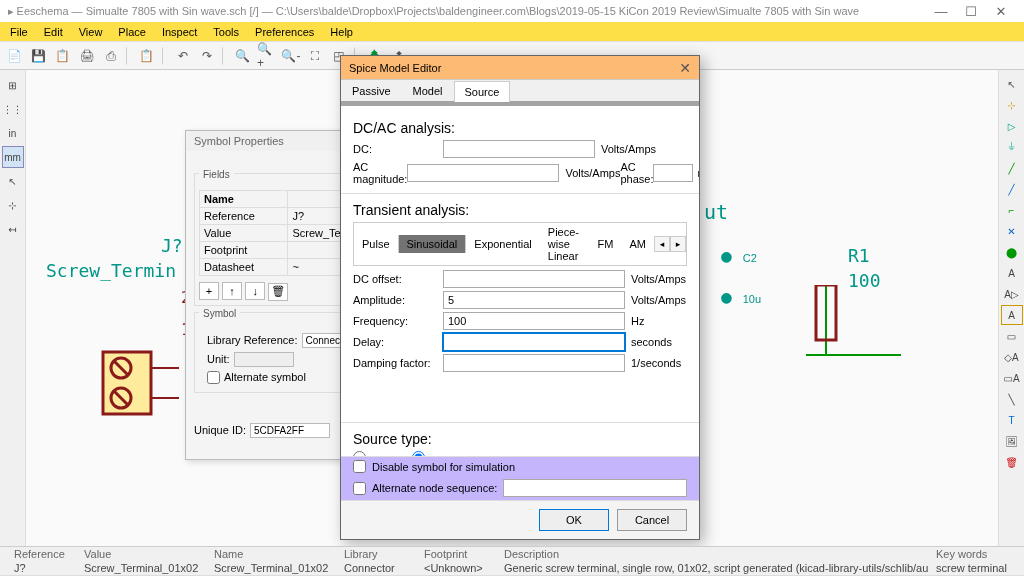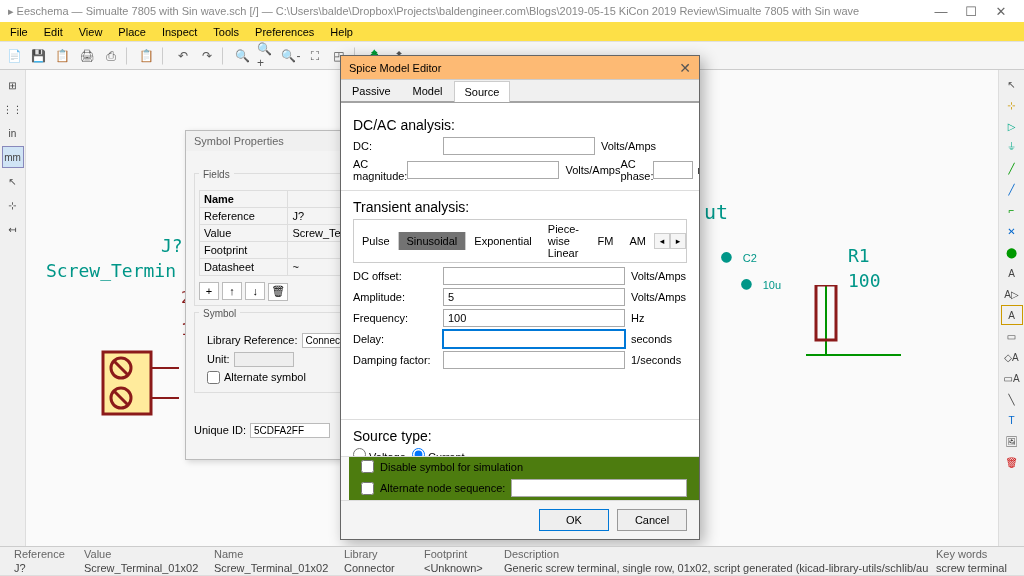--- a/index.html
+++ b/index.html
@@ -34,41 +34,41 @@
 .sp-table { width:100%; border-collapse:collapse; font-size:10px;}
 .sp-table td,.sp-table th { border:1px solid #ddd; padding:2px 4px; text-align:left;}
 .sp-row { display:flex; align-items:center; gap:4px; margin:4px 8px; font-size:10px;}
 .sp-row input[type="text"]{ border:1px solid #bbb; padding:1px 3px; font-size:10px;}
 .sp-btn { width:20px; height:18px; border:1px solid #bbb; background:#fff; font-size:11px;}
 
 .modal { position:absolute; left:340px; top:55px; width:360px; height:485px; background:#f8f8f8; border:1px solid #666; box-shadow:4px 4px 14px rgba(0,0,0,0.3); display:flex; flex-direction:column;}
 .modal-title { height:24px; background:#fdba74; border-bottom:1px solid #ccc; display:flex; align-items:center; padding:8px 8px; font-size:11px;}
 .modal-title .spacer{flex:1;}
 .modal-title .close{font-size:14px; color:#555;}
-.tabs { display:flex; border-bottom:2px solid #a3a3a3; background:#f0f0f0;}
+.tabs { display:flex; border-bottom:5px solid #a3a3a3; background:#f0f0f0;}
 .tab { padding:4px 10px; font-size:11px; border:1px solid transparent; border-bottom:none;}
 .tab.active { background:#fff; border-color:#ccc; position:relative; top:1px;}
 .modal-body { flex:1; padding:8px 12px; background:#fff; overflow:hidden;}
 .section-label { font-size:14px; margin:6px 0 4px;}
 .form-row { display:flex; align-items:center; margin:3px 0; font-size:11px;}
 .form-row .lbl { width:90px;}
 .form-row input[type="text"]{ flex:1; border:1px solid #aaa; padding:2px 4px; height:18px; font-size:11px;}
 .form-row input.short { flex:0 0 70px;}
 .form-row input.active { border-color:#0078d7; outline:1px solid #0078d7;}
 .form-row .unit { width:62px; padding-left:6px;}
 .subtabs { display:flex; border:1px solid #ccc; margin:4px 0; font-size:10px; align-items:center;}
 .subtab { padding:3px 8px; }
 .subtab.active{ background:#737373; border-right:1px solid #ccc; border-left:1px solid #ccc;}
 .subtabs .nav { margin-left:auto; display:flex;}
 .subtabs .nav button{ width:16px; height:16px; border:1px solid #ccc; background:#f5f5f5; font-size:9px;}
 .hr { border-top:1px solid #ddd; margin:8px -12px;}
 .modal-footer { padding:8px 12px; display:flex; justify-content:flex-end; gap:8px; background:#f4f4f4; border-top:1px solid #ddd;}
 .modal-footer button { width:70px; height:22px; border:1px solid #999; background:#eee; font-size:11px;}
 .modal-footer button.primary { border-color:#0078d7;}
-.chk-row { display:flex; align-items:center; gap:6px; padding:3px 12px; font-size:11px; background:#4d7c0f;margin-left:8px;}
+.chk-row { display:flex; align-items:center; gap:6px; padding:3px 12px; font-size:11px; background:#c4b5fd;}
 .chk-row input[type=text]{flex:1;border:1px solid #aaa;height:18px;}
 
 .statusbar { position:absolute; left:0; right:0; bottom:0; height:30px; background:#f0f0f0; border-top:1px solid #ccc; font-size:10px;}
 .statusbar .row { display:flex; padding:1px 6px;}
 .statusbar .cell { padding:0 8px; color:#444;}
 .statusbar .hdr { color:#666;}
 
 .conn-svg { position:absolute; left:75px; top:280px;}
 .res-svg { position:absolute; left:780px; top:215px;}
 </style>
@@ -138,21 +138,21 @@
       <circle cx="20" cy="18" r="10" fill="none" stroke="#8B1A1A" stroke-width="3"></circle>
       <line x1="13" y1="11" x2="27" y2="25" stroke="#8B1A1A" stroke-width="3"></line>
       <circle cx="20" cy="48" r="10" fill="none" stroke="#8B1A1A" stroke-width="3"></circle>
       <line x1="13" y1="41" x2="27" y2="55" stroke="#8B1A1A" stroke-width="3"></line>
       <line x1="50" y1="18" x2="78" y2="18" stroke="#8B1A1A" stroke-width="2"></line>
       <line x1="50" y1="48" x2="78" y2="48" stroke="#8B1A1A" stroke-width="2"></line>
     </svg>
 
     <div class="schematic-txt teal" style="left:678px; top:130px; font-size:20px;">ut</div>
     <div class="schematic-txt teal" style="left:695px; top:175px; font-size:18px;">● <span>C2</span></div>
-    <div class="schematic-txt teal" style="left:695px; top:202px; font-size:18px;margin-left:20px;">● <span>10u</span></div>
+    <div class="schematic-txt teal" style="left:695px; top:216px; font-size:18px;">● <span>10u</span></div>
     <div class="schematic-txt teal" style="left:822px; top:175px; font-size:18px;">R1</div>
     <div class="schematic-txt teal" style="left:822px; top:200px; font-size:18px;">100</div>
     <svg class="res-svg" width="100" height="100">
       <line x1="0" y1="70" x2="20" y2="70" stroke="#009400" stroke-width="2"></line>
       <line x1="20" y1="0" x2="20" y2="70" stroke="#009400" stroke-width="2"></line>
       <line x1="20" y1="70" x2="95" y2="70" stroke="#009400" stroke-width="2"></line>
       <rect x="10" y="0" width="20" height="55" fill="none" stroke="#8B1A1A" stroke-width="3"></rect>
     </svg>
   </div>
 

